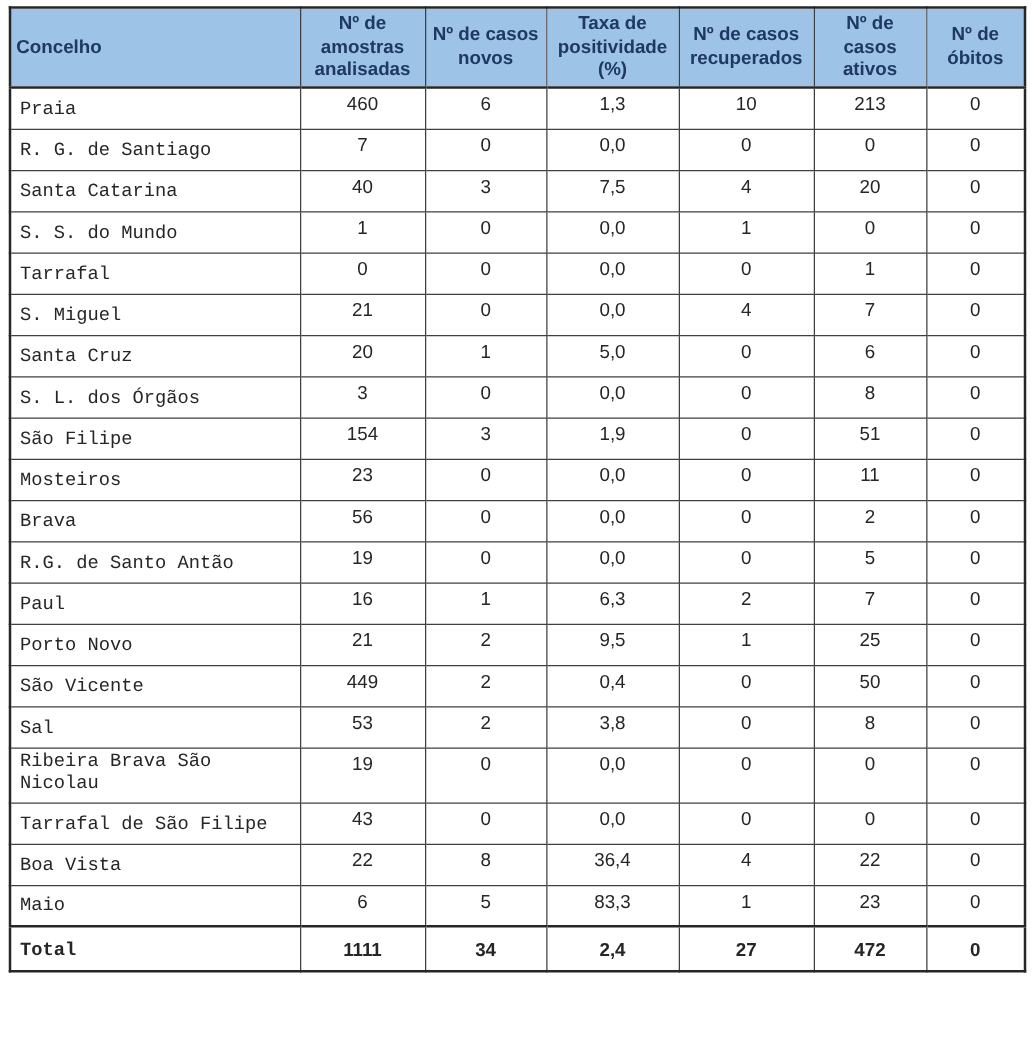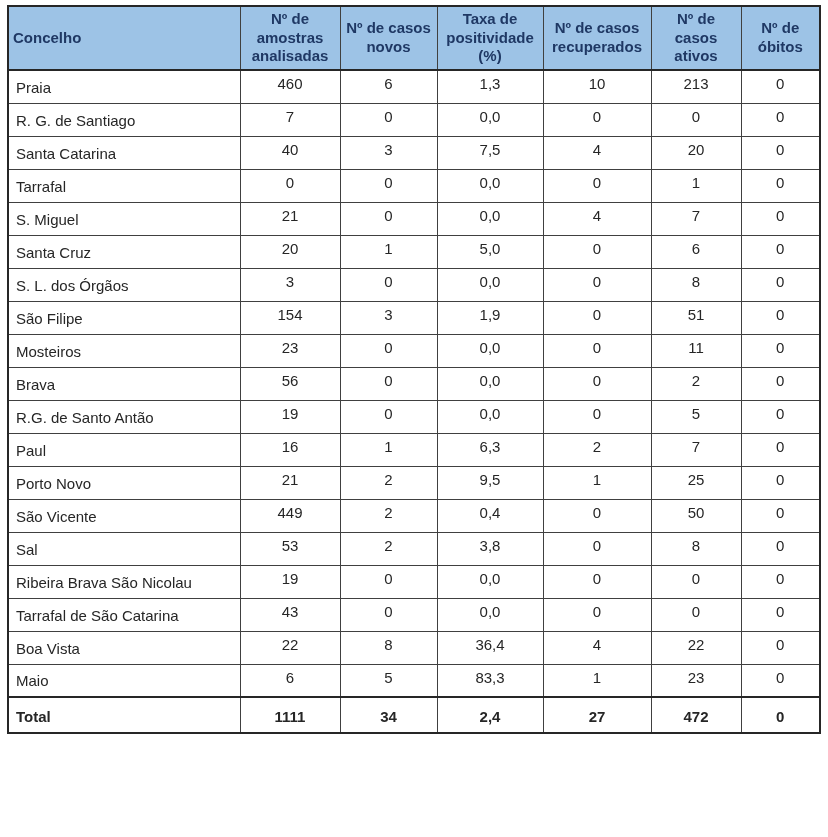--- a/index.html
+++ b/index.html
@@ -47,20 +47,21 @@
     font-size: 15px;
     height: 33px;
     text-align: center;
     vertical-align: top;
     padding: 4px 3px 2px 3px;
   }
   .data-table tbody td.name-cell {
     text-align: left;
     vertical-align: bottom;
     padding: 2px 4px 7px 7px;
+    font-family: Liberation Mono, monospace;
   }
   .data-table tr.total-row td {
     font-weight: bold;
     height: 36px;
     border-top: 2px solid #262626;
     vertical-align: middle;
   }
   .data-table tr.total-row td.name-cell {
     vertical-align: middle;
     padding-bottom: 0;
@@ -114,20 +115,29 @@
         <tr>
           <td class="name-cell">Santa Catarina</td>
           <td>40</td>
           <td>3</td>
           <td>7,5</td>
           <td>4</td>
           <td>20</td>
           <td>0</td>
         </tr>
         <tr>
+          <td class="name-cell">S. S. do Mundo</td>
+          <td>1</td>
+          <td>0</td>
+          <td>0,0</td>
+          <td>1</td>
+          <td>0</td>
+          <td>0</td>
+        </tr>
+        <tr>
           <td class="name-cell">Tarrafal</td>
           <td>0</td>
           <td>0</td>
           <td>0,0</td>
           <td>0</td>
           <td>1</td>
           <td>0</td>
         </tr>
         <tr>
           <td class="name-cell">S. Miguel</td>
@@ -231,21 +241,21 @@
         <tr>
           <td class="name-cell">Ribeira Brava São Nicolau</td>
           <td>19</td>
           <td>0</td>
           <td>0,0</td>
           <td>0</td>
           <td>0</td>
           <td>0</td>
         </tr>
         <tr>
-          <td class="name-cell">Tarrafal de São Catarina</td>
+          <td class="name-cell">Tarrafal de São Filipe</td>
           <td>43</td>
           <td>0</td>
           <td>0,0</td>
           <td>0</td>
           <td>0</td>
           <td>0</td>
         </tr>
         <tr>
           <td class="name-cell">Boa Vista</td>
           <td>22</td>

